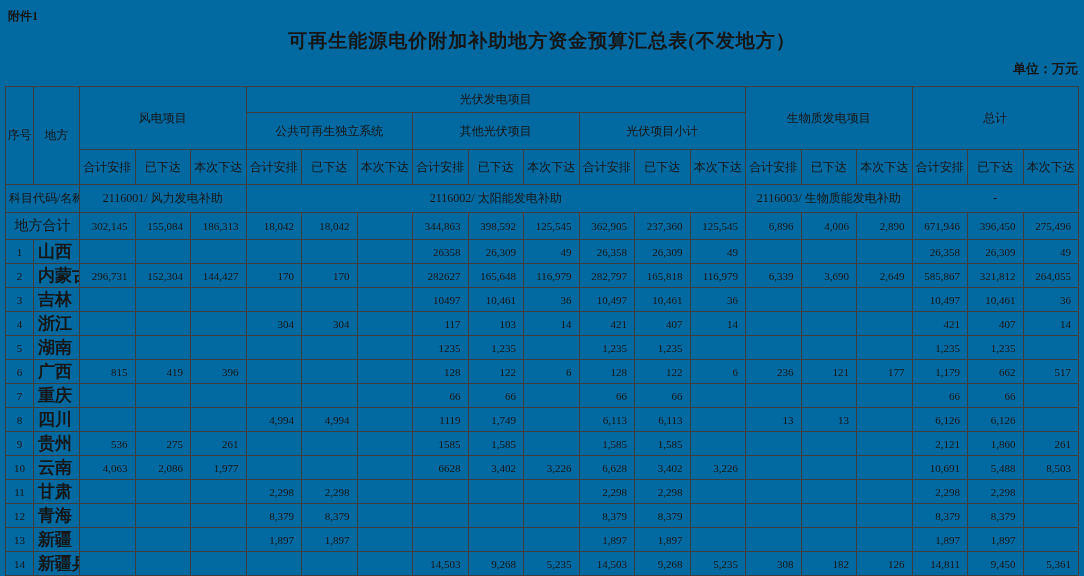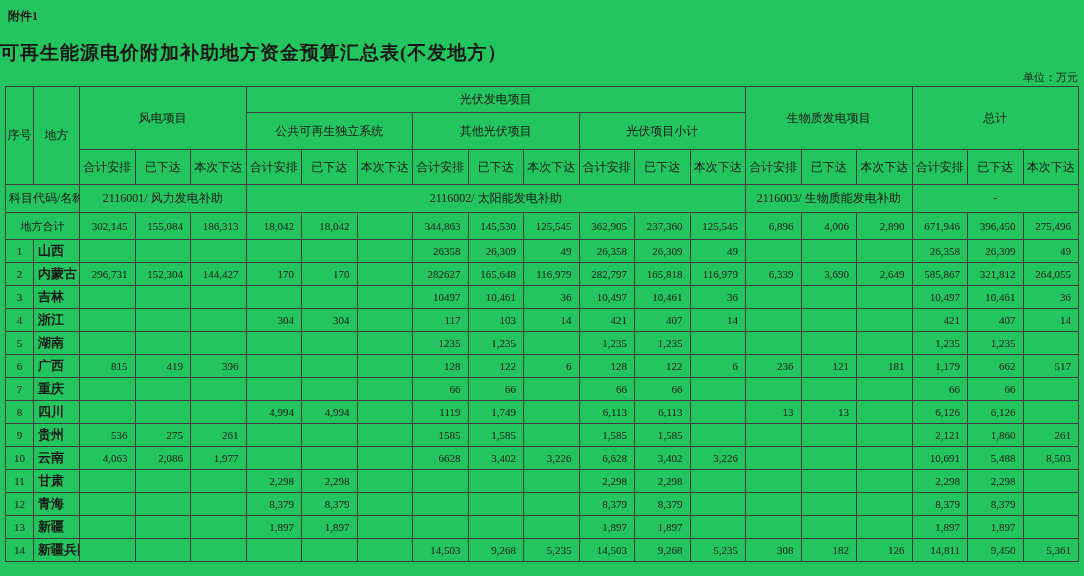--- a/index.html
+++ b/index.html
@@ -2,24 +2,24 @@
 <html><head>
 <meta charset="utf-8">
 <style>
   * { margin:0; padding:0; box-sizing:border-box; }
   html,body { background:#ffffff; }
   body {
     width:1084px; height:576px;
     font-family:"Liberation Serif","DejaVu Serif",serif;
     color:#161616;
   }
-  .page { position:relative; width:1084px; height:576px; background:#22c55e; overflow:hidden; }
+  .page { position:relative; width:1084px; height:576px; background:#0369a1; overflow:hidden; }
   .attachment { position:absolute; left:8px; top:8px; font-size:12px; font-weight:bold; }
-  .title { position:absolute; left:0; right:0; top:40px; font-size:19px; font-weight:bold; letter-spacing:1px; }
-  .unit { position:absolute; right:6px; top:70px; font-size:11px; }
+  .title { position:absolute; left:0; right:0; top:28px; text-align:center; font-size:19px; font-weight:bold; letter-spacing:1px; }
+  .unit { position:absolute; right:6px; top:60px; font-size:13px;font-weight:bold; }
 
   table.grid {
     position:absolute; left:5px; top:86px; width:1074px;
     border-collapse:collapse; table-layout:fixed;
   }
   .grid th, .grid td {
     border:1px solid #3d3d3d;
     overflow:hidden;
     white-space:nowrap;
     font-weight:normal;
@@ -27,26 +27,26 @@
   thead th { font-weight:bold; text-align:center; font-size:12px; }
   .r-a th { height:26px; }
   .r-b th { height:37px; }
   .r-c th { height:35px; font-size:12px; }
 
   .subject-row td { height:28px; font-size:12px; text-align:center; line-height:1.25; }
   .subject-label { font-weight:bold; text-align:left; padding-left:3px; font-size:11px; }
   .subject-val { white-space:pre-line; }
 
   .total-row td { height:27px; }
-  .total-label { font-weight:bold; text-align:center; font-size:11px; }
+  .total-label { font-weight:bold; text-align:center; font-size:14px; }
 
   tbody td.num { text-align:right; padding-right:7px; font-size:11px; }
   tr.data-row td { height:23px; }
   td.seq { text-align:center; font-size:11px; }
-  td.region { text-align:left; padding-left:4px; font-weight:bold; font-size:13px; }
+  td.region { text-align:left; padding-left:4px; font-weight:bold; font-size:17px; }
 </style>
 </head>
 <body>
 
 <div class="page">
   <div class="attachment">附件1</div>
   <div class="title">可再生能源电价附加补助地方资金预算汇总表(不发地方）</div>
   <div class="unit">单位：万元</div>
 
   <table class="grid">
@@ -120,21 +120,21 @@
         </tr>
         <tr class="total-row">
           <td class="total-label" colspan="2">地方合计</td>
           <td class="num">302,145</td>
           <td class="num">155,084</td>
           <td class="num">186,313</td>
           <td class="num">18,042</td>
           <td class="num">18,042</td>
           <td class="num"></td>
           <td class="num">344,863</td>
-          <td class="num">145,530</td>
+          <td class="num">398,592</td>
           <td class="num">125,545</td>
           <td class="num">362,905</td>
           <td class="num">237,360</td>
           <td class="num">125,545</td>
           <td class="num">6,896</td>
           <td class="num">4,006</td>
           <td class="num">2,890</td>
           <td class="num">671,946</td>
           <td class="num">396,450</td>
           <td class="num">275,496</td>
@@ -259,21 +259,21 @@
           <td class="num"></td>
           <td class="num"></td>
           <td class="num">128</td>
           <td class="num">122</td>
           <td class="num">6</td>
           <td class="num">128</td>
           <td class="num">122</td>
           <td class="num">6</td>
           <td class="num">236</td>
           <td class="num">121</td>
-          <td class="num">181</td>
+          <td class="num">177</td>
           <td class="num">1,179</td>
           <td class="num">662</td>
           <td class="num">517</td>
         </tr>
         <tr class="data-row">
           <td class="seq">7</td>
           <td class="region">重庆</td>
           <td class="num"></td>
           <td class="num"></td>
           <td class="num"></td>

